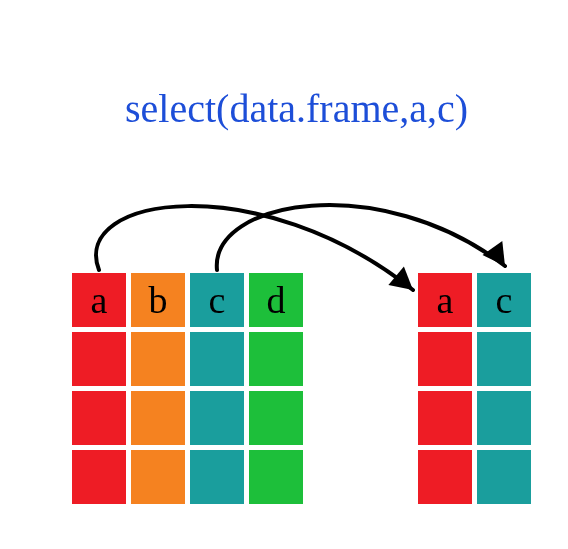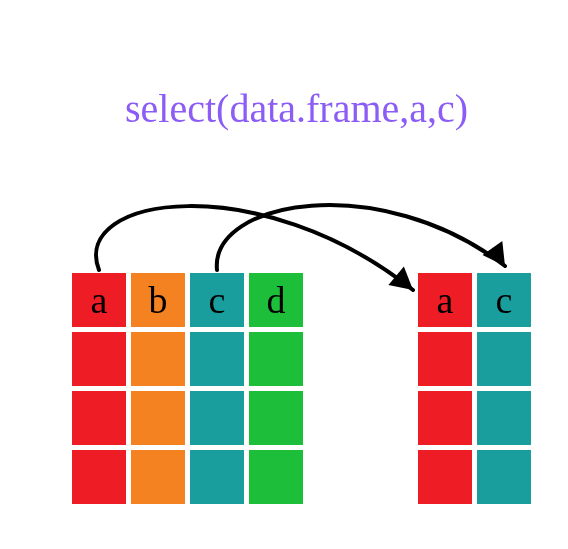--- a/index.html
+++ b/index.html
@@ -8,21 +8,21 @@
     width: 568px;
     height: 549px;
     background: #ffffff;
     font-family: "Times New Roman", Times, serif;
     position: relative;
     overflow: hidden;
   }
   .title {
     position: absolute;
     font-size: 40px;
-    color: #8b5cf6;
+    color: #1d4ed8;
     white-space: nowrap;
   }
   .table {
     position: absolute;
     display: grid;
     gap: 5px;
   }
   .cell {
     box-sizing: border-box;
     display: flex;

